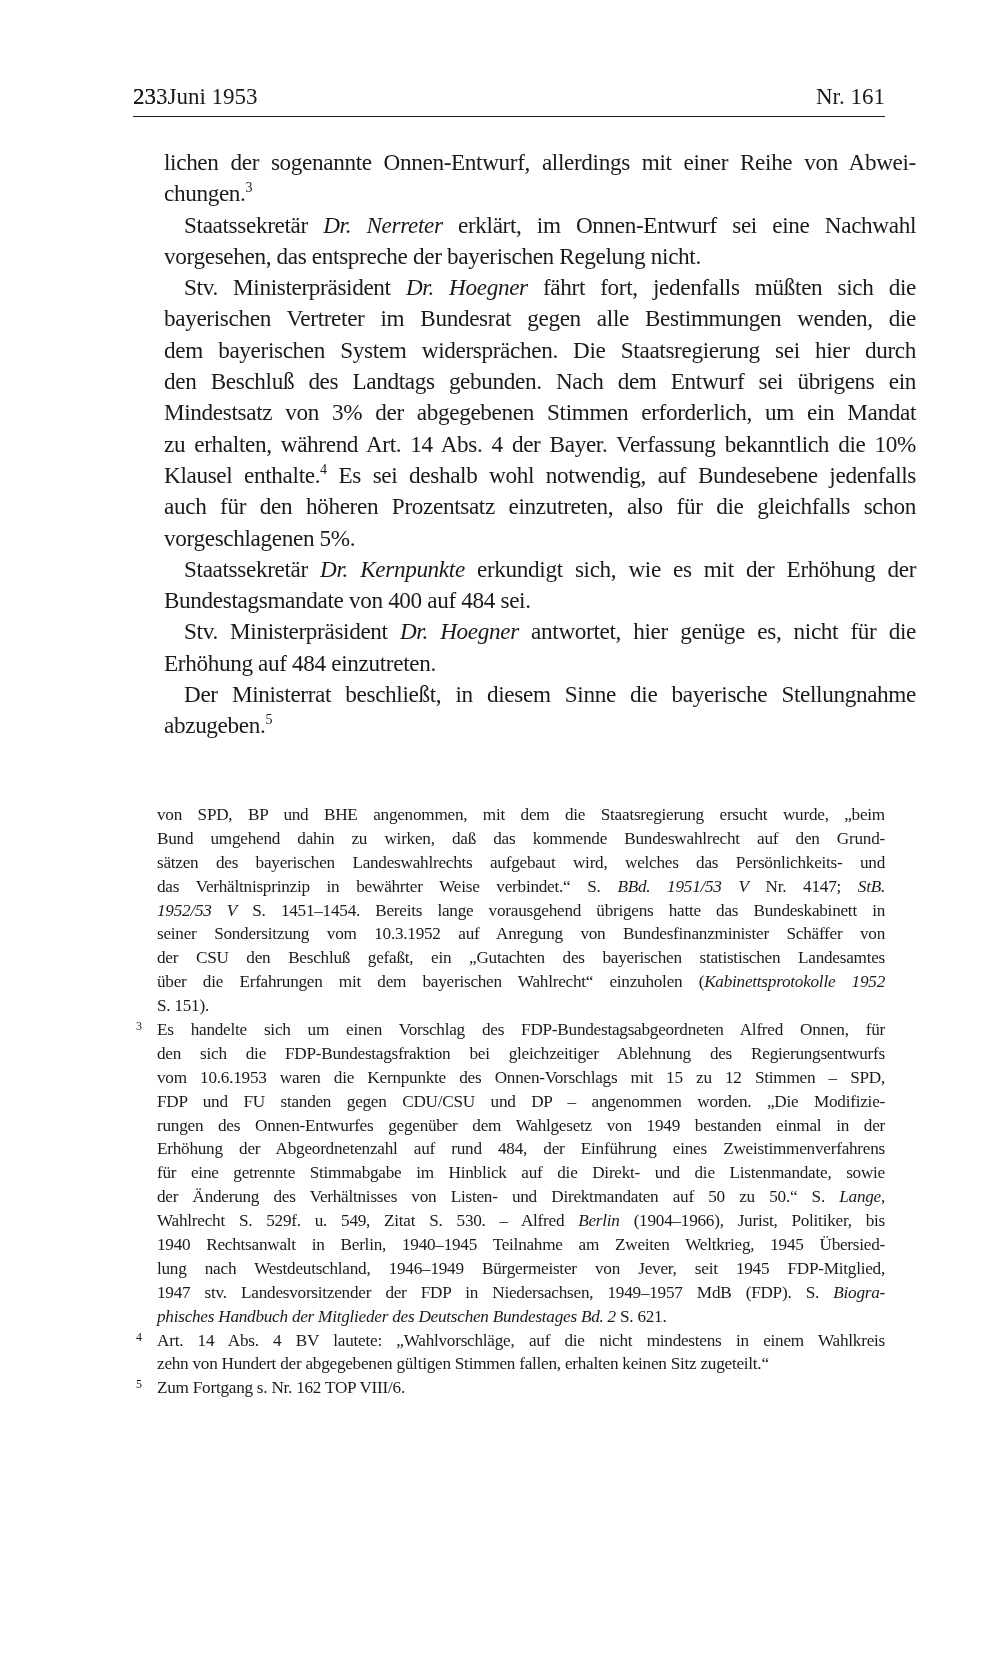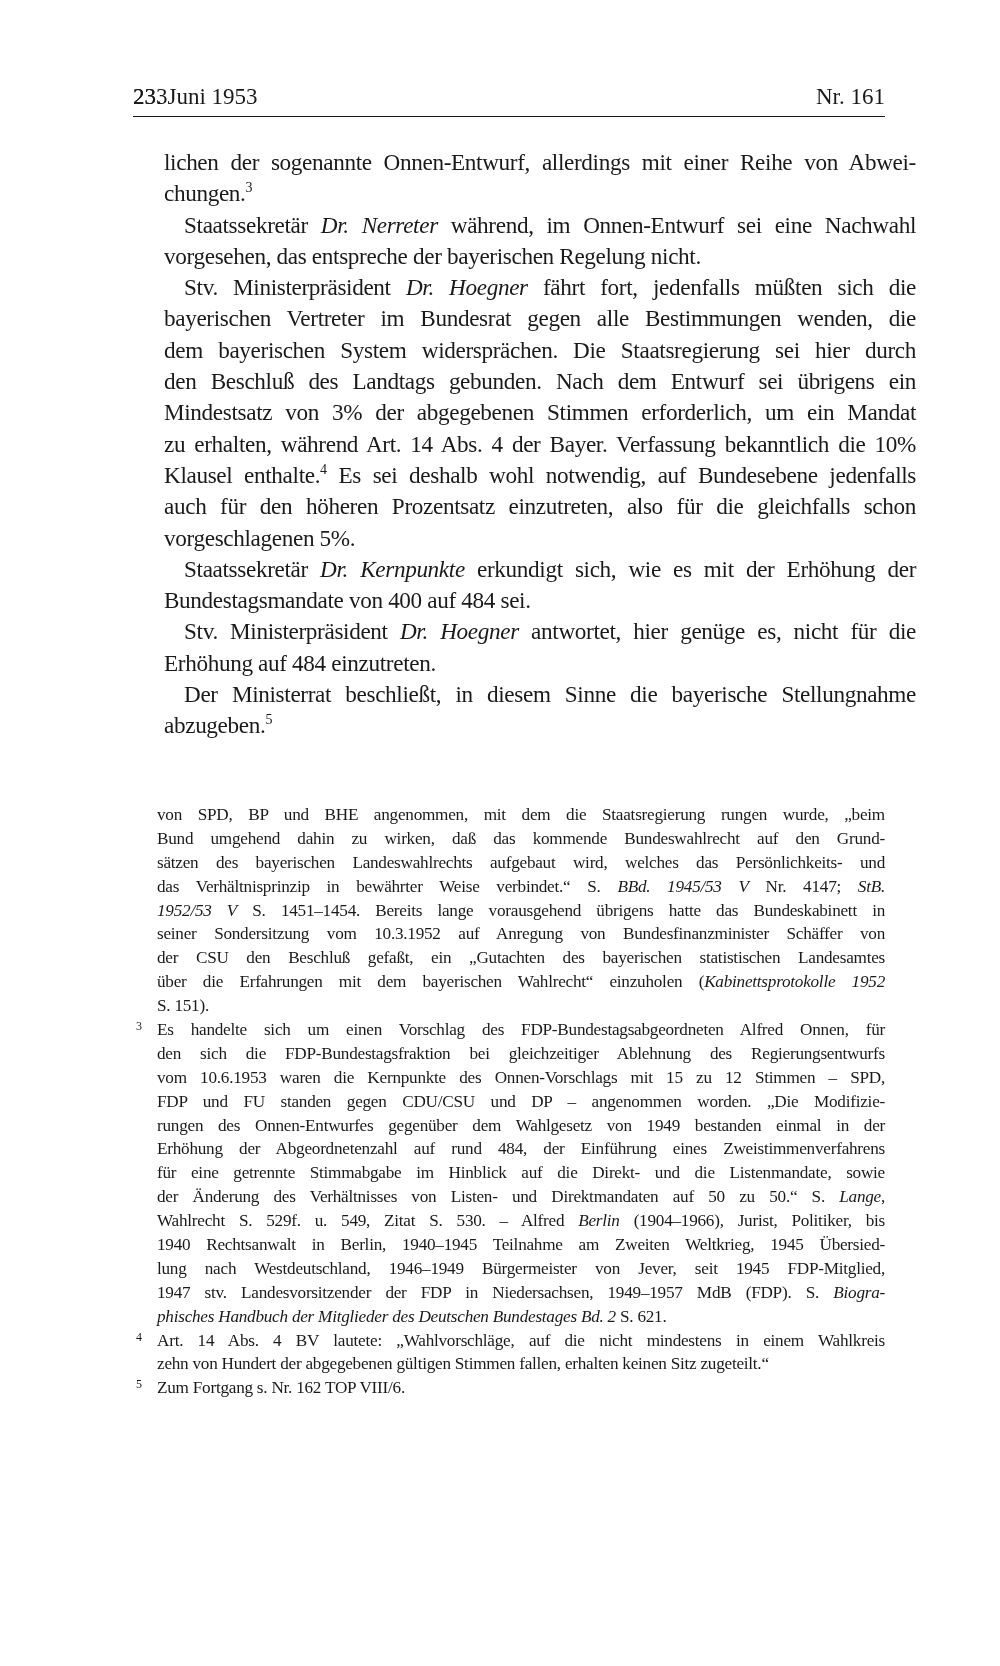--- a/index.html
+++ b/index.html
@@ -121,21 +121,21 @@
   </div>
 
   <div class="body-text">
 
     <div>
       <span class="line">lichen der sogenannte Onnen-Entwurf, allerdings mit einer Reihe von Abwei-</span>
       <span class="line last"><span>chungen.</span><sup class="fn-ref">3</sup></span>
     </div>
 
     <div>
-      <span class="line indent"><span>Staatssekretär </span><span class="it">Dr. Nerreter</span><span> während, im Onnen-Entwurf sei eine Nachwahl</span></span>
+      <span class="line indent"><span>Staatssekretär </span><span class="it">Dr. Nerreter</span><span> erklärt, im Onnen-Entwurf sei eine Nachwahl</span></span>
       <span class="line last">vorgesehen, das entspreche der bayerischen Regelung nicht.</span>
     </div>
 
     <div>
       <span class="line indent"><span>Stv. Ministerpräsident </span><span class="it">Dr. Hoegner</span><span> fährt fort, jedenfalls müßten sich die</span></span>
       <span class="line">bayerischen Vertreter im Bundesrat gegen alle Bestimmungen wenden, die</span>
       <span class="line">dem bayerischen System widersprächen. Die Staatsregierung sei hier durch</span>
       <span class="line">den Beschluß des Landtags gebunden. Nach dem Entwurf sei übrigens ein</span>
       <span class="line">Mindestsatz von 3% der abgegebenen Stimmen erforderlich, um ein Mandat</span>
       <span class="line">zu erhalten, während Art. 14 Abs. 4 der Bayer. Verfassung bekanntlich die 10%</span>
@@ -156,24 +156,24 @@
 
     <div>
       <span class="line indent">Der Ministerrat beschließt, in diesem Sinne die bayerische Stellungnahme</span>
       <span class="line last"><span>abzugeben.</span><sup class="fn-ref">5</sup></span>
     </div>
   </div>
 
   <div class="footnotes">
 
     <div class="fn">
-      <span class="fline">von SPD, BP und BHE angenommen, mit dem die Staatsregierung rungen wurde, „beim</span>
+      <span class="fline">von SPD, BP und BHE angenommen, mit dem die Staatsregierung ersucht wurde, „beim</span>
       <span class="fline">Bund umgehend dahin zu wirken, daß das kommende Bundeswahlrecht auf den Grund-</span>
       <span class="fline">sätzen des bayerischen Landeswahlrechts aufgebaut wird, welches das Persönlichkeits- und</span>
-      <span class="fline"><span>das Verhältnisprinzip in bewährter Weise verbindet.“ S. </span><span class="it">BBd. 1945/53 V</span><span> Nr. 4147; </span><span class="it">StB.</span></span>
+      <span class="fline"><span>das Verhältnisprinzip in bewährter Weise verbindet.“ S. </span><span class="it">BBd. 1951/53 V</span><span> Nr. 4147; </span><span class="it">StB.</span></span>
       <span class="fline"><span class="it">1952/53 V</span><span> S. 1451–1454. Bereits lange vorausgehend übrigens hatte das Bundeskabinett in</span></span>
       <span class="fline">seiner Sondersitzung vom 10.3.1952 auf Anregung von Bundesfinanzminister Schäffer von</span>
       <span class="fline">der CSU den Beschluß gefaßt, ein „Gutachten des bayerischen statistischen Landesamtes</span>
       <span class="fline"><span>über die Erfahrungen mit dem bayerischen Wahlrecht“ einzuholen (</span><span class="it">Kabinettsprotokolle 1952</span></span>
       <span class="fline last">S. 151).</span>
     </div>
 
     <div class="fn">
       <span class="fn-num">3</span>
       <span class="fline">Es handelte sich um einen Vorschlag des FDP-Bundestagsabgeordneten Alfred Onnen, für</span>

